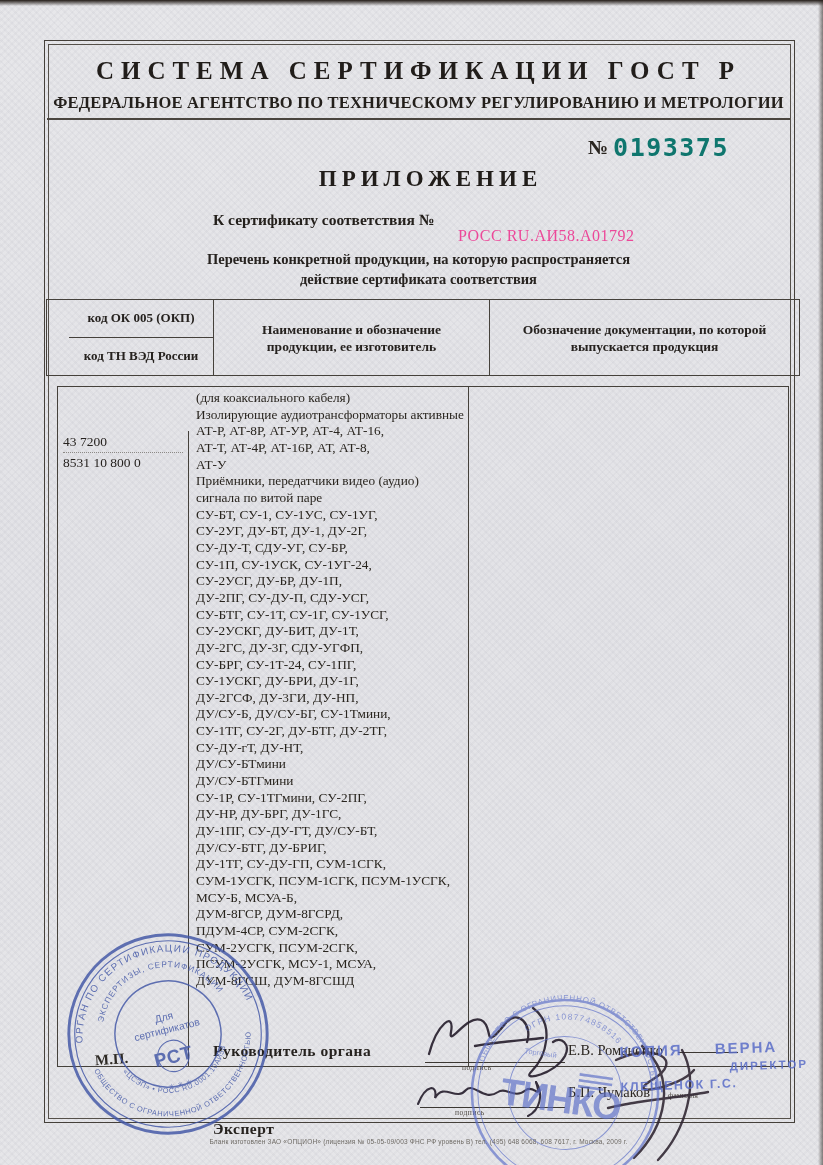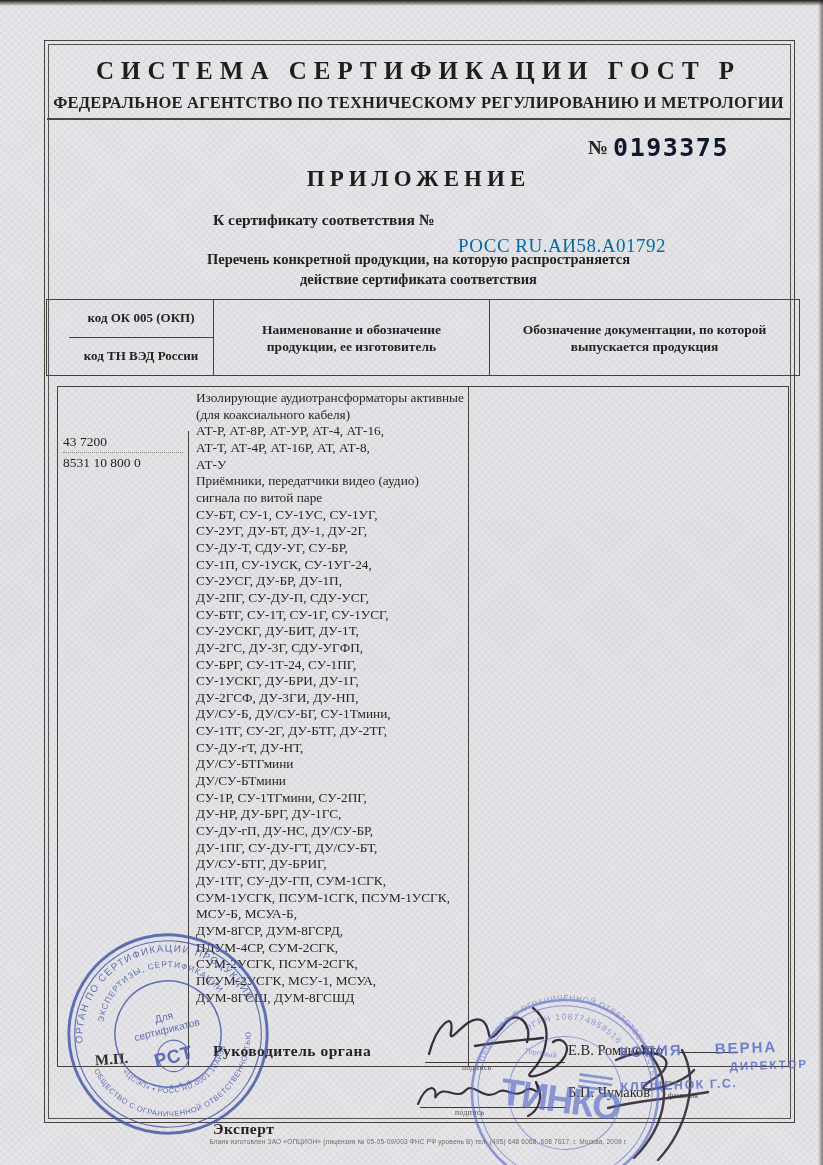--- a/index.html
+++ b/index.html
@@ -17,23 +17,23 @@
   .scan-top{left:0;top:0;width:823px;height:6px;background:linear-gradient(180deg,#241d18,rgba(36,29,24,0));}
   .scan-right{right:0;top:0;width:5px;height:1165px;background:linear-gradient(270deg,rgba(40,32,26,.55),rgba(40,32,26,0));}
   
   .frame-outer{left:44px;top:40px;width:749px;height:1081px;border:1.7px solid #45403a;}
   .frame-inner{position:absolute;left:3px;top:3px;right:3px;bottom:3px;border:1px solid #55504a;}
   .sys-title{left:44px;top:57px;width:749px;text-align:center;font-size:25px;font-weight:bold;letter-spacing:7px;color:#211d1a;}
   .agency{left:44px;top:93px;width:749px;text-align:center;font-size:16.5px;font-weight:bold;letter-spacing:.2px;color:#24201c;}
   .top-rule{left:47px;top:118px;width:743px;height:2px;background:#4a453f;}
   .number-row{left:588px;top:133px;font-size:20px;font-weight:bold;color:#2a2520;}
   .number-digits{font-family:"DejaVu Sans Mono",monospace;font-size:25px;font-weight:bold;letter-spacing:1.5px;vertical-align:-2px;}
-  .doc-title{left:44px;top:166px;width:749px;text-align:center;font-size:23px;font-weight:bold;letter-spacing:5px;color:#211d1a;}
+  .doc-title{left:44px;top:166px;width:749px;text-align:center;font-size:23px;font-weight:bold;letter-spacing:5px;color:#211d1a;padding-left:12px;}
   .cert-label{left:213px;top:211px;font-size:15.5px;font-weight:bold;color:#24201c;}
-  .cert-number{left:458px;top:235px;font-size:19px;letter-spacing:.5px;color:#0369a1;}
+  .cert-number{left:458px;top:227px;font-size:16px;letter-spacing:.5px;color:#ec4899;}
   .purpose1{left:44px;top:251px;width:749px;text-align:center;font-size:14.5px;font-weight:bold;font-family:Liberation Serif, serif;}
   .purpose2{left:44px;top:271px;width:749px;text-align:center;font-size:14.5px;font-weight:bold;font-family:Liberation Serif, serif;}
 
   
   .thead{left:46px;top:299px;width:730px;height:75px;border:1.6px solid #45413b;display:grid;grid-template-columns:145px 276px 1fr;padding-left:22px;}
   .thead .c1{border-right:1.4px solid #45413b;display:grid;grid-template-rows:1fr 1fr;}
   .thead .c1 .t{border-bottom:1.3px solid #45413b;}
   .thead .c1 .t,.thead .c1 .b{display:flex;align-items:center;justify-content:center;font-size:13px;font-weight:bold;}
   .thead .c2{border-right:1.4px solid #45413b;}
   .thead .c2,.thead .c3{display:flex;align-items:center;justify-content:center;text-align:center;font-size:13.5px;font-weight:bold;line-height:17px;padding:0 18px;}
@@ -79,21 +79,21 @@
 <div class="abs frame-outer">
   <div class="frame-inner"></div>
 </div>
 
 <div class="abs sys-title">СИСТЕМА СЕРТИФИКАЦИИ ГОСТ Р</div>
 <div class="abs agency">ФЕДЕРАЛЬНОЕ АГЕНТСТВО ПО ТЕХНИЧЕСКОМУ РЕГУЛИРОВАНИЮ И МЕТРОЛОГИИ</div>
 <div class="abs top-rule"></div>
 
 <div class="abs number-row">
   <span>№</span>
-  <span class="number-digits" style="color:#0f172a;margin-top:8px;">0193375</span>
+  <span class="number-digits" style="color:#0f766e;margin-top:8px;">0193375</span>
 </div>
 
 <div class="abs doc-title">ПРИЛОЖЕНИЕ</div>
 <div class="abs cert-label">К сертификату соответствия №</div>
 <div class="abs cert-number">РОСС RU.АИ58.А01792</div>
 <div class="abs purpose1">Перечень конкретной продукции,  на которую распространяется</div>
 <div class="abs purpose2">действие сертификата соответствия</div>
 
 <div class="abs thead">
   <div class="c1">
@@ -103,47 +103,46 @@
   <div class="c2">Наименование и обозначение продукции, ее изготовитель</div>
   <div class="c3">Обозначение документации, по которой выпускается продукция</div>
 </div>
 
 <div class="abs tbody">
   <div class="c1">
     <div class="code-okp">43 7200</div>
     <div>8531 10 800 0</div>
   </div>
   <div class="c2">
+      <div>(для коаксиального кабеля)</div>
       <div>Изолирующие аудиотрансформаторы активные</div>
-      <div>(для коаксиального кабеля)</div>
       <div>АТ-Р, АТ-8Р, АТ-УР, АТ-4, АТ-16,</div>
       <div>АТ-Т, АТ-4Р, АТ-16Р, АТ, АТ-8,</div>
       <div>АТ-У</div>
       <div>Приёмники, передатчики видео (аудио)</div>
       <div>сигнала по витой паре</div>
       <div>СУ-БТ, СУ-1, СУ-1УС, СУ-1УГ,</div>
       <div>СУ-2УГ, ДУ-БТ, ДУ-1, ДУ-2Г,</div>
       <div>СУ-ДУ-Т, СДУ-УГ, СУ-БР,</div>
       <div>СУ-1П, СУ-1УСК, СУ-1УГ-24,</div>
       <div>СУ-2УСГ, ДУ-БР, ДУ-1П,</div>
       <div>ДУ-2ПГ, СУ-ДУ-П, СДУ-УСГ,</div>
       <div>СУ-БТГ, СУ-1Т, СУ-1Г, СУ-1УСГ,</div>
       <div>СУ-2УСКГ, ДУ-БИТ, ДУ-1Т,</div>
       <div>ДУ-2ГС, ДУ-3Г, СДУ-УГФП,</div>
       <div>СУ-БРГ, СУ-1Т-24, СУ-1ПГ,</div>
       <div>СУ-1УСКГ, ДУ-БРИ, ДУ-1Г,</div>
       <div>ДУ-2ГСФ, ДУ-3ГИ, ДУ-НП,</div>
       <div>ДУ/СУ-Б, ДУ/СУ-БГ, СУ-1Тмини,</div>
       <div>СУ-1ТГ, СУ-2Г, ДУ-БТГ, ДУ-2ТГ,</div>
       <div>СУ-ДУ-гТ, ДУ-НТ,</div>
+      <div>ДУ/СУ-БТмини</div>
       <div>ДУ/СУ-БТГмини</div>
-      <div>ДУ/СУ-БТмини</div>
       <div>СУ-1Р, СУ-1ТГмини, СУ-2ПГ,</div>
       <div>ДУ-НР, ДУ-БРГ, ДУ-1ГС,</div>
-      <div>СУ-ДУ-гП, ДУ-НС, ДУ/СУ-БР,</div>
       <div>ДУ-1ПГ, СУ-ДУ-ГТ, ДУ/СУ-БТ,</div>
       <div>ДУ/СУ-БТГ,  ДУ-БРИГ,</div>
       <div>ДУ-1ТГ, СУ-ДУ-ГП, СУМ-1СГК,</div>
       <div>СУМ-1УСГК, ПСУМ-1СГК, ПСУМ-1УСГК,</div>
       <div>МСУ-Б, МСУА-Б,</div>
       <div>ДУМ-8ГСР, ДУМ-8ГСРД,</div>
       <div>ПДУМ-4СР, СУМ-2СГК,</div>
       <div>СУМ-2УСГК, ПСУМ-2СГК,</div>
       <div>ПСУМ-2УСГК, МСУ-1, МСУА,</div>
       <div>ДУМ-8ГСШ, ДУМ-8ГСШД</div>

